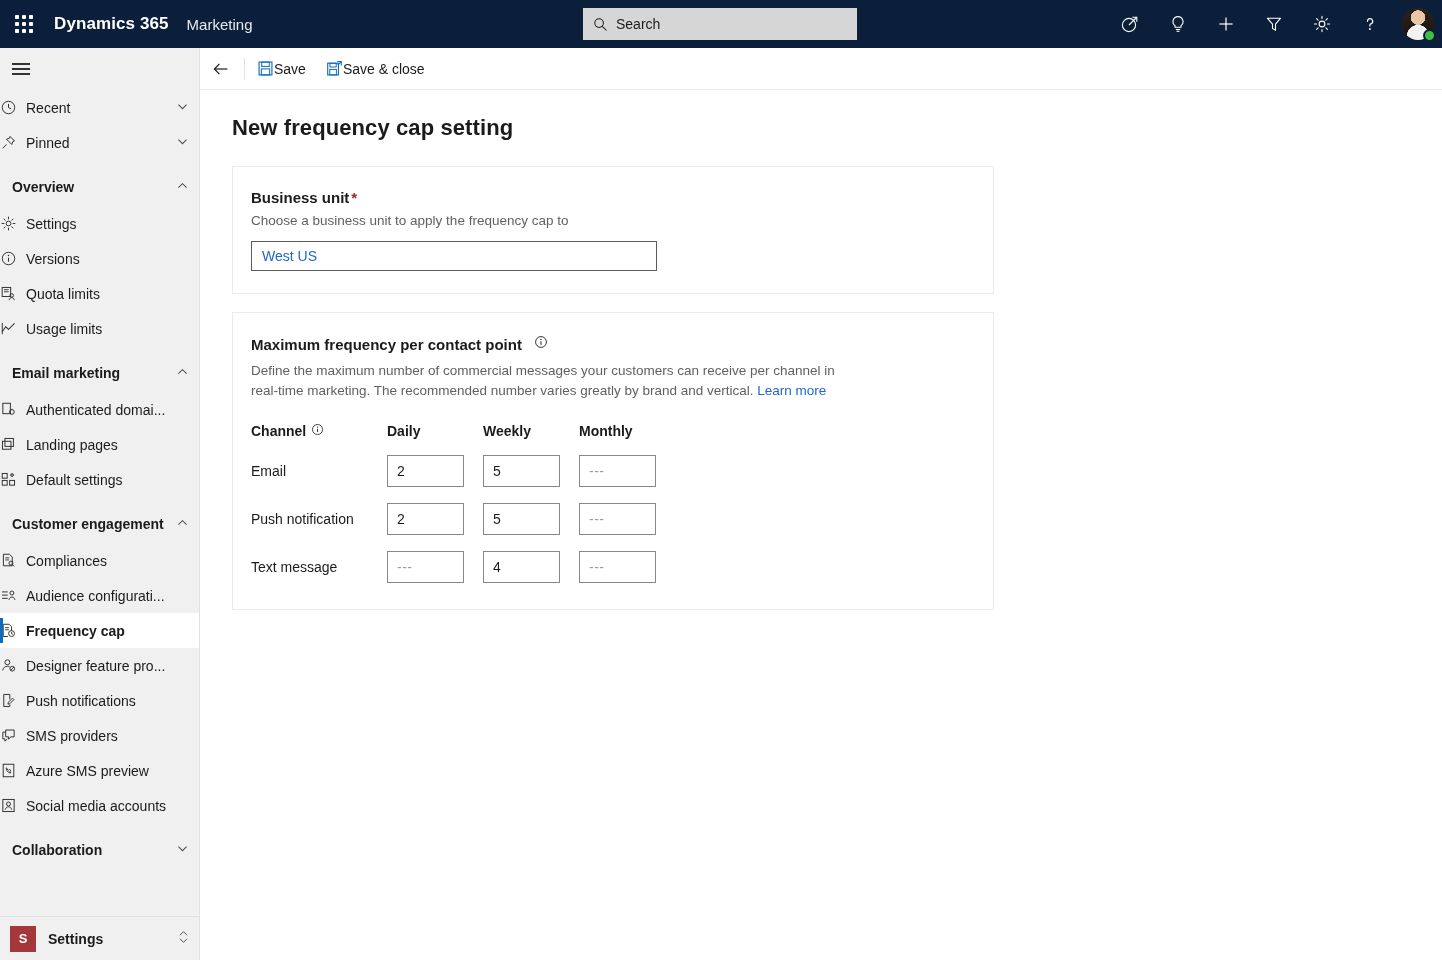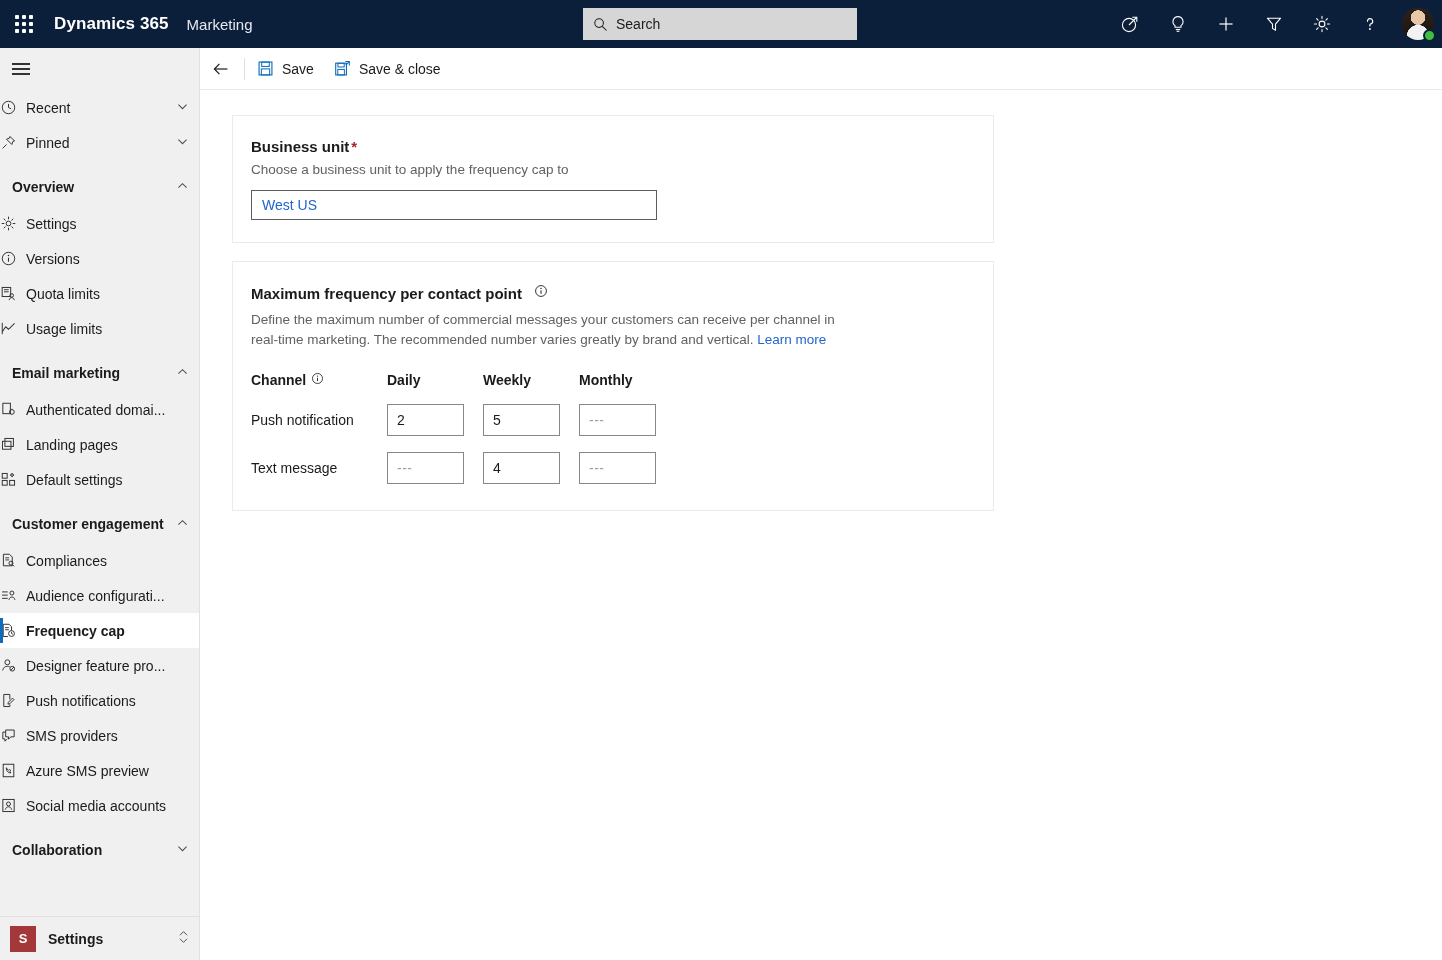--- a/index.html
+++ b/index.html
@@ -102,21 +102,21 @@
   .cmdbar {
     position: absolute; left: 200px; top: 48px; width: 1242px; height: 42px;
     background: #ffffff; border-bottom: 1px solid #eaeaea; display: flex; align-items: center;
   }
   .back-btn {
     width: 42px; height: 42px; display: flex; align-items: center; justify-content: center; cursor: pointer;
   }
   .cmd-sep { width: 1px; height: 22px; background: #e0e0e0; margin: 0 2px; }
   .cmd-btn {
     height: 42px; display: flex; align-items: center; padding: 13px 10px; cursor: pointer;
-    font-size: 14px; color: #1b1b1b; gap: 8px;
+    font-size: 14px; color: #1b1b1b; gap: 0;
   }
 
   
   .main {
     position: absolute; left: 200px; top: 90px; width: 1242px; height: 870px;
     background: #ffffff; overflow: auto;
   }
   .page-title {
     margin: 25px 0 0 32px; font-size: 22px; font-weight: 600; color: #1b1b1b; letter-spacing: .1px;
   }
@@ -503,20 +503,21 @@
       <rect x="4.2" y="3.4" width="6.6" height="4" fill="none" stroke="#0f6cbd" stroke-width="1.05"></rect>
       <rect x="4" y="10" width="7" height="5.8" fill="none" stroke="#0f6cbd" stroke-width="1.05"></rect>
       <polyline points="12,1.6 16.2,1.6 16.2,5.8" fill="none" stroke="#0f6cbd" stroke-width="1.1"></polyline>
       <line x1="16.2" y1="1.6" x2="12.4" y2="5.4" stroke="#0f6cbd" stroke-width="1.1"></line>
     </svg>
     <span>Save &amp; close</span>
   </div>
 </div>
 
 <div class="main">
+  <div class="page-title">New frequency cap setting</div>
 
   <div class="card">
     <div class="field-label">
       <span>Business unit</span><span class="req">*</span>
     </div>
     <div class="field-desc">Choose a business unit to apply the frequency cap to</div>
     <div class="lookup">
       <span class="lookup-value">West US</span>
     </div>
   </div>
@@ -553,20 +554,40 @@
             </span>
           </th>
           <th class="num-col">Daily</th>
           <th class="num-col">Weekly</th>
           <th class="num-col">Monthly</th>
         </tr>
       </thead>
       <tbody>
         <tr>
           <td>
+            <span class="ch-name">Email</span>
+          </td>
+          <td>
+            <div class="num-input">
+              <span class="num-val">2</span>
+            </div>
+          </td>
+          <td>
+            <div class="num-input">
+              <span class="num-val">5</span>
+            </div>
+          </td>
+          <td>
+            <div class="num-input">
+              <span class="num-val empty">---</span>
+            </div>
+          </td>
+        </tr>
+        <tr>
+          <td>
             <span class="ch-name">Push notification</span>
           </td>
           <td>
             <div class="num-input">
               <span class="num-val">2</span>
             </div>
           </td>
           <td>
             <div class="num-input">
               <span class="num-val">5</span>

